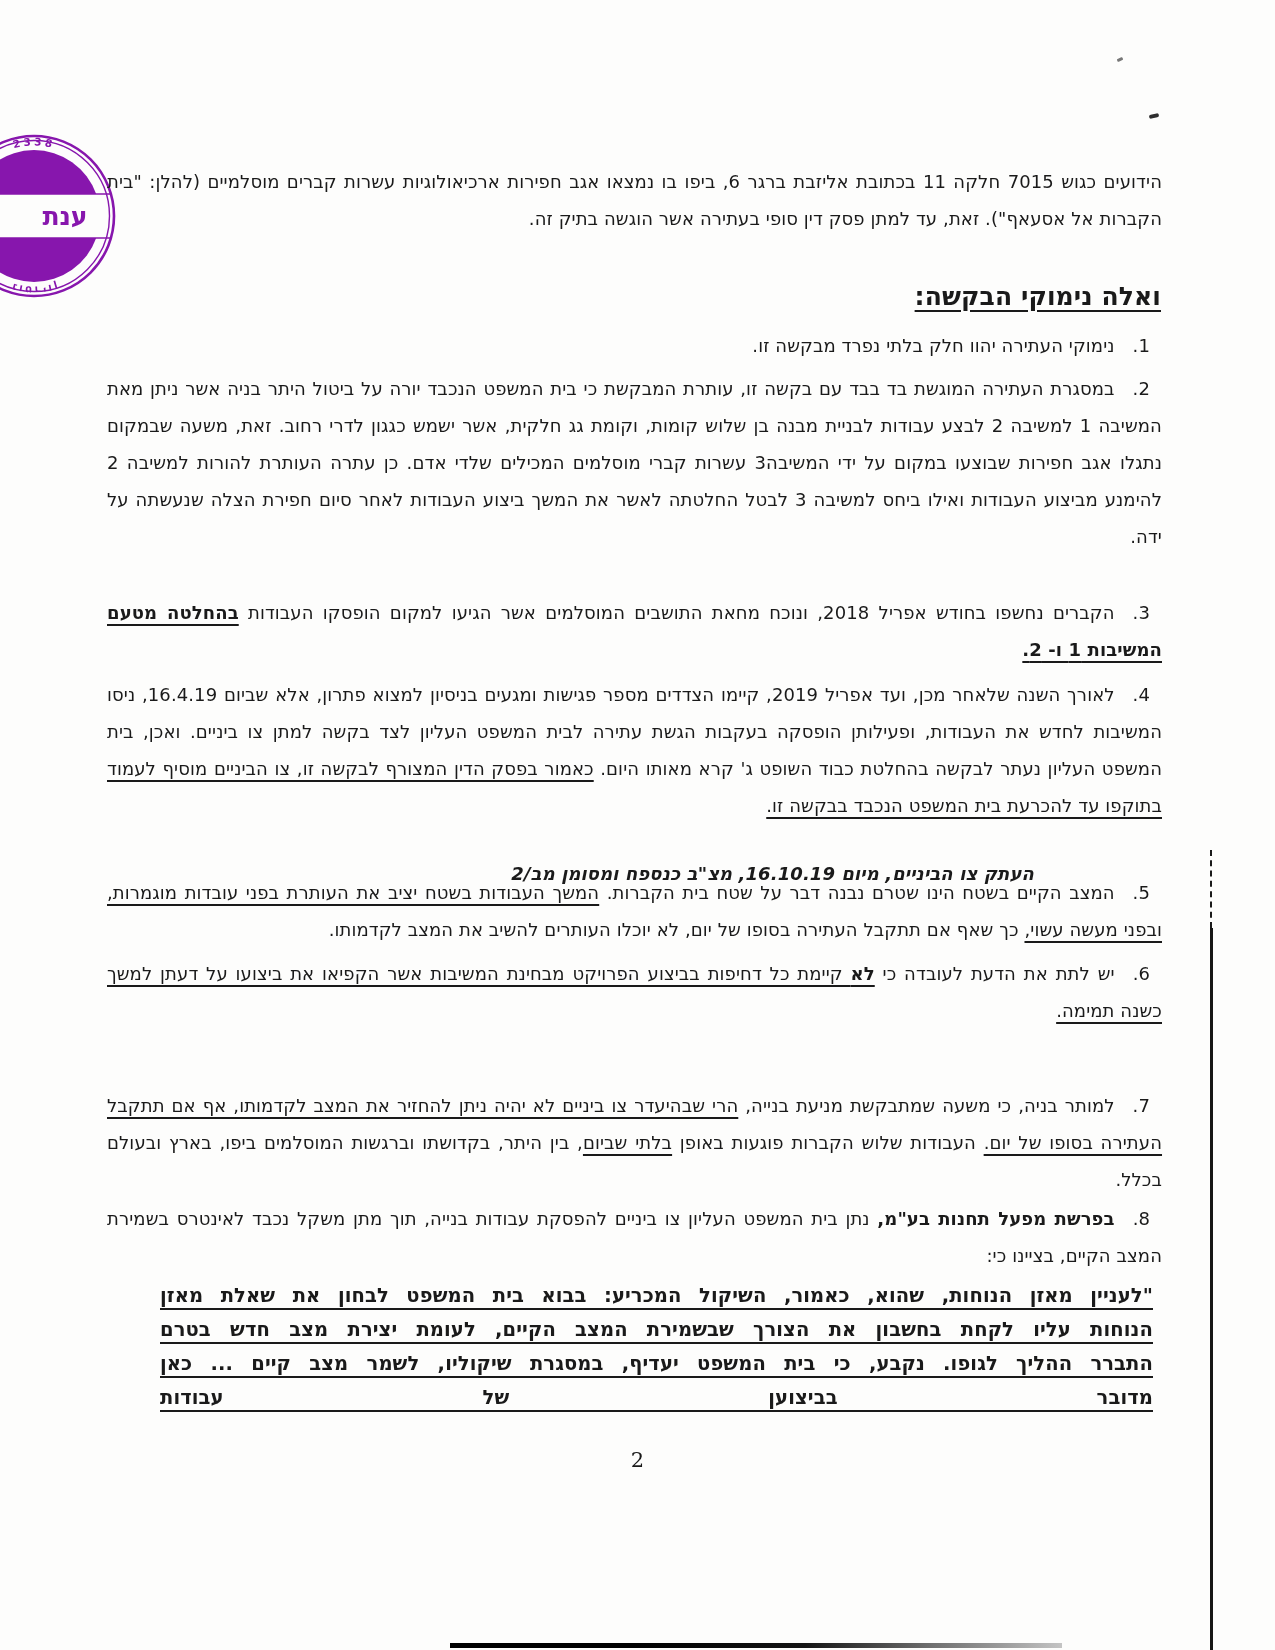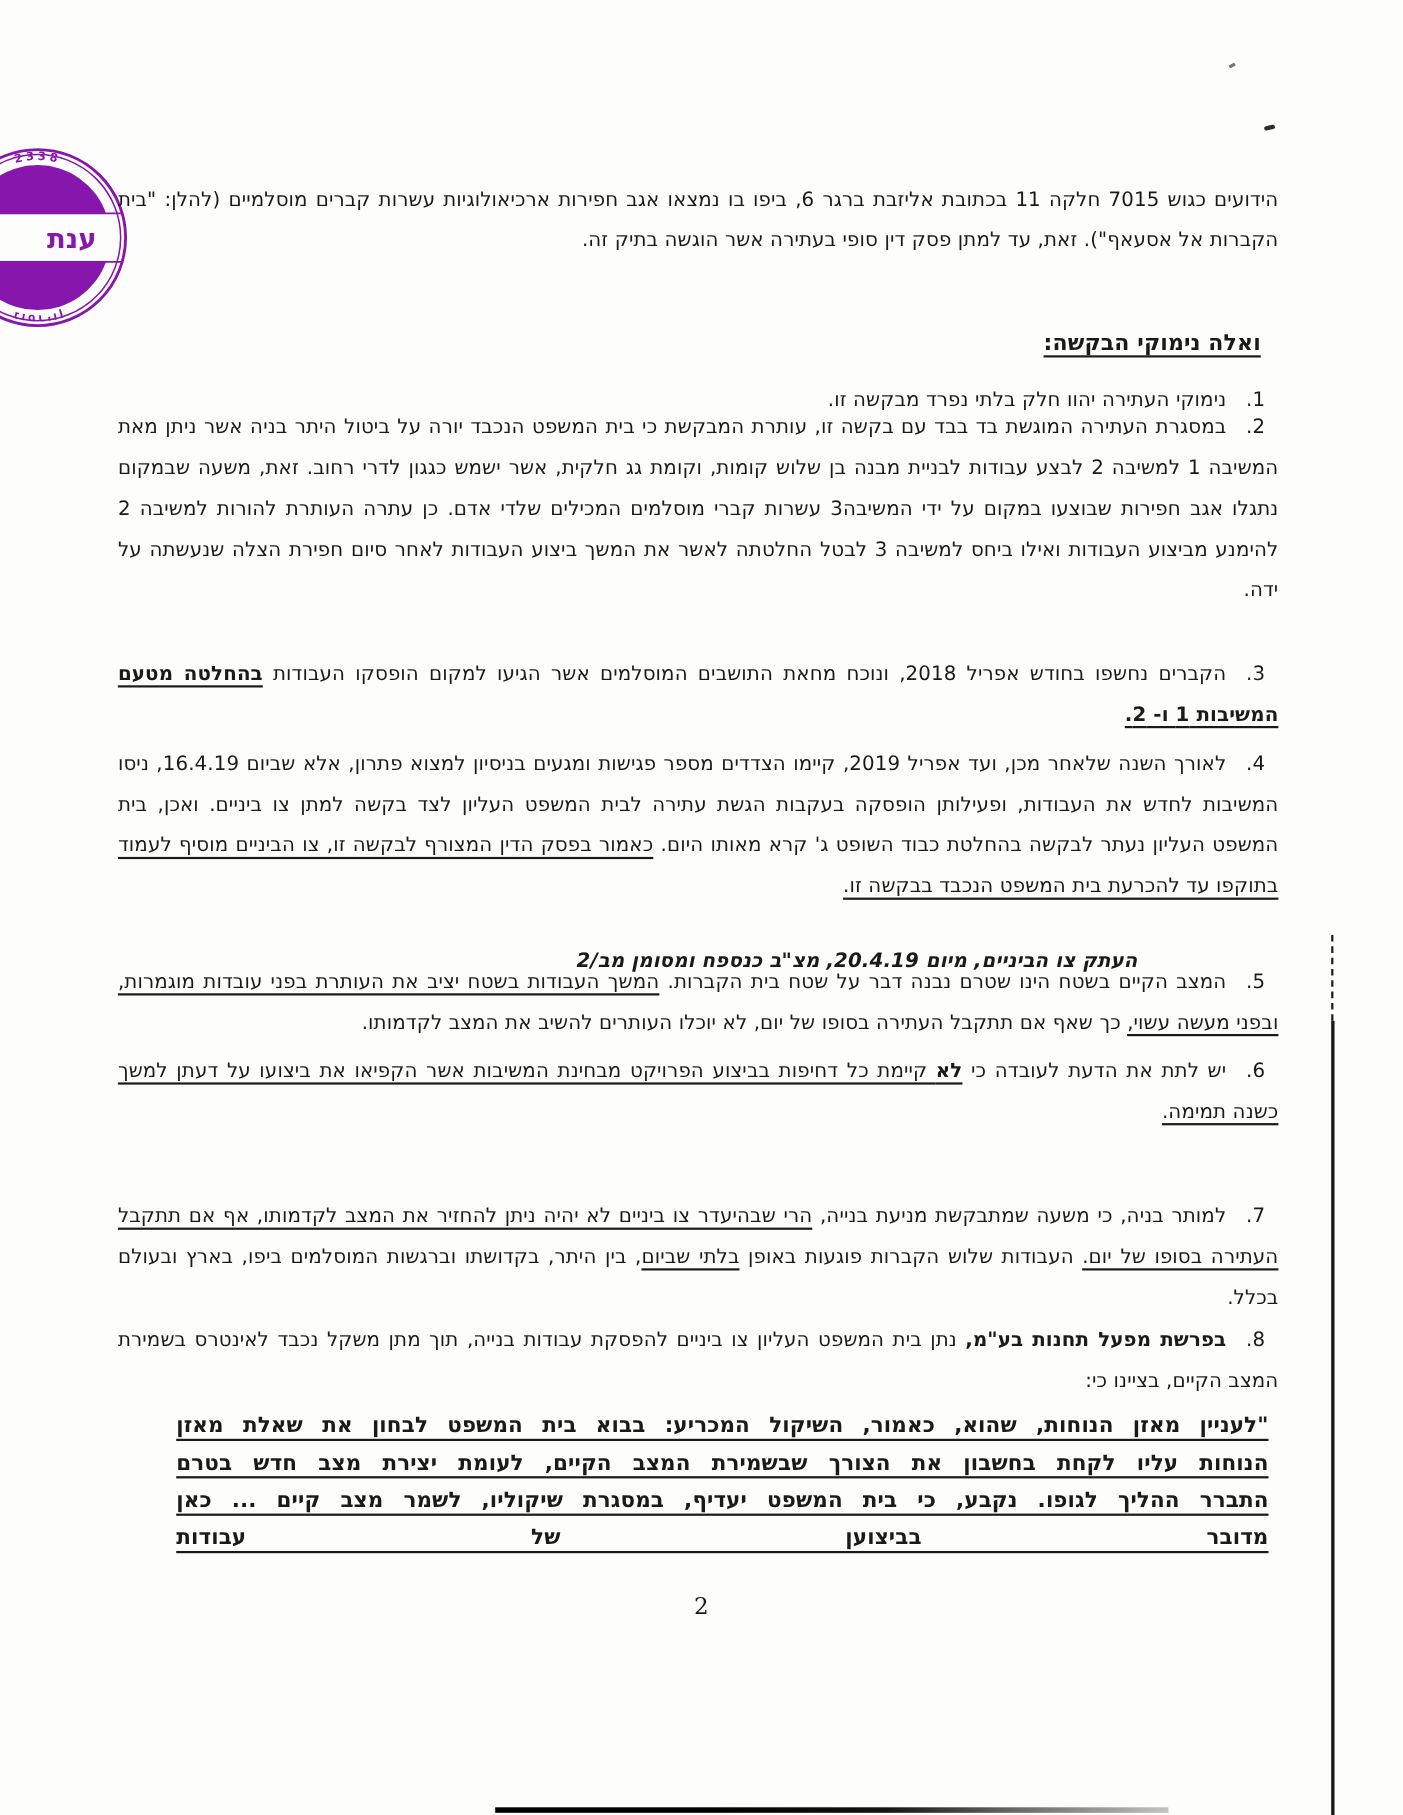--- a/index.html
+++ b/index.html
@@ -85,39 +85,39 @@
     <text font-size="10.5" font-weight="700" fill="#8716ad" letter-spacing="2">
       <textPath href="#arcB" startOffset="50%" text-anchor="middle">נוטריון</textPath>
     </text>
     <text x="117" y="95" text-anchor="middle" font-size="25" font-weight="800" fill="#8716ad">ענת</text>
   </svg>
 
   <div class="content">
 
     <p class="block" style="top:145px">הידועים כגוש 7015 חלקה 11 בכתובת אליזבת ברגר 6, ביפו בו נמצאו אגב חפירות ארכיאולוגיות עשרות קברים מוסלמיים (להלן: "בית הקברות אל אסעאף"). זאת, עד למתן פסק דין סופי בעתירה אשר הוגשה בתיק זה.</p>
 
-    <h2 class="block heading" style="top:277px;font-size:20px;margin:16px">ואלה נימוקי הבקשה:</h2>
+    <h2 class="block heading" style="top:277px;font-size:25px;margin:1px">ואלה נימוקי הבקשה:</h2>
 
-    <div class="block" style="top:345px">
+    <div class="block" style="top:327px">
       <span class="num">1.</span><span>נימוקי העתירה יהוו חלק בלתי נפרד מבקשה זו.</span>
     </div>
 
     <div class="block" style="top:370px">
       <span class="num">2.</span><span>במסגרת העתירה המוגשת בד בבד עם בקשה זו, עותרת המבקשת כי בית המשפט הנכבד יורה על ביטול היתר בניה אשר ניתן מאת המשיבה 1 למשיבה 2 לבצע עבודות לבניית מבנה בן שלוש קומות, וקומת גג חלקית, אשר ישמש כגגון לדרי רחוב. זאת, משעה שבמקום נתגלו אגב חפירות שבוצעו במקום על ידי המשיבה3 עשרות קברי מוסלמים המכילים שלדי אדם. כן עתרה העותרת להורות למשיבה 2 להימנע מביצוע העבודות ואילו ביחס למשיבה 3 לבטל החלטתה לאשר את המשך ביצוע העבודות לאחר סיום חפירת הצלה שנעשתה על ידה.</span>
     </div>
 
     <div class="block" style="top:594px">
       <span class="num">3.</span><span>הקברים נחשפו בחודש אפריל 2018, ונוכח מחאת התושבים המוסלמים אשר הגיעו למקום הופסקו העבודות </span><span class="bu">בהחלטה מטעם המשיבות 1 ו- 2.</span>
     </div>
 
     <div class="block" style="top:676px">
       <span class="num">4.</span><span>לאורך השנה שלאחר מכן, ועד אפריל 2019, קיימו הצדדים מספר פגישות ומגעים בניסיון למצוא פתרון, אלא שביום 16.4.19, ניסו המשיבות לחדש את העבודות, ופעילותן הופסקה בעקבות הגשת עתירה לבית המשפט העליון לצד בקשה למתן צו ביניים. ואכן, בית המשפט העליון נעתר לבקשה בהחלטת כבוד השופט ג' קרא מאותו היום. </span><span class="u">כאמור בפסק הדין המצורף לבקשה זו, צו הביניים מוסיף לעמוד בתוקפו עד להכרעת בית המשפט הנכבד בבקשה זו.</span>
     </div>
 
-    <div class="block annex" style="top:855px">העתק צו הביניים, מיום 20.4.19, מצ"ב כנספח ומסומן מב/2</div>
+    <div class="block annex" style="top:855px">העתק צו הביניים, מיום 16.10.19, מצ"ב כנספח ומסומן מב/2</div>
 
     <div class="block" style="top:874px">
       <span class="num">5.</span><span>המצב הקיים בשטח הינו שטרם נבנה דבר על שטח בית הקברות. </span><span class="u">המשך העבודות בשטח יציב את העותרת בפני עובדות מוגמרות, ובפני מעשה עשוי,</span><span> כך שאף אם תתקבל העתירה בסופו של יום, לא יוכלו העותרים להשיב את המצב לקדמותו.</span>
     </div>
 
     <div class="block" style="top:955px">
       <span class="num">6.</span><span>יש לתת את הדעת לעובדה כי </span><span class="bu">לא</span><span class="u"> קיימת כל דחיפות בביצוע הפרויקט מבחינת המשיבות אשר הקפיאו את ביצועו על דעתן למשך כשנה תמימה.</span>
     </div>
 
     <div class="block" style="top:1087px">

